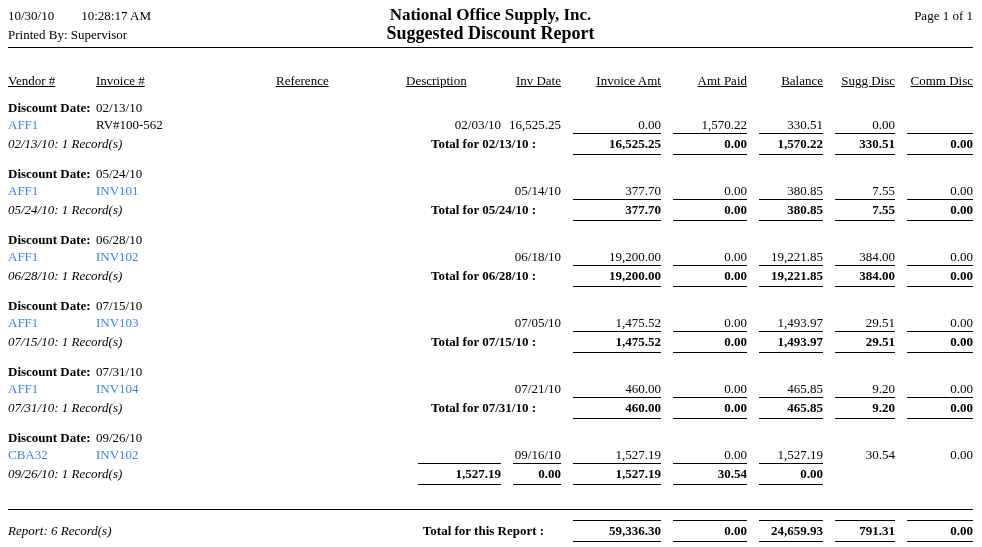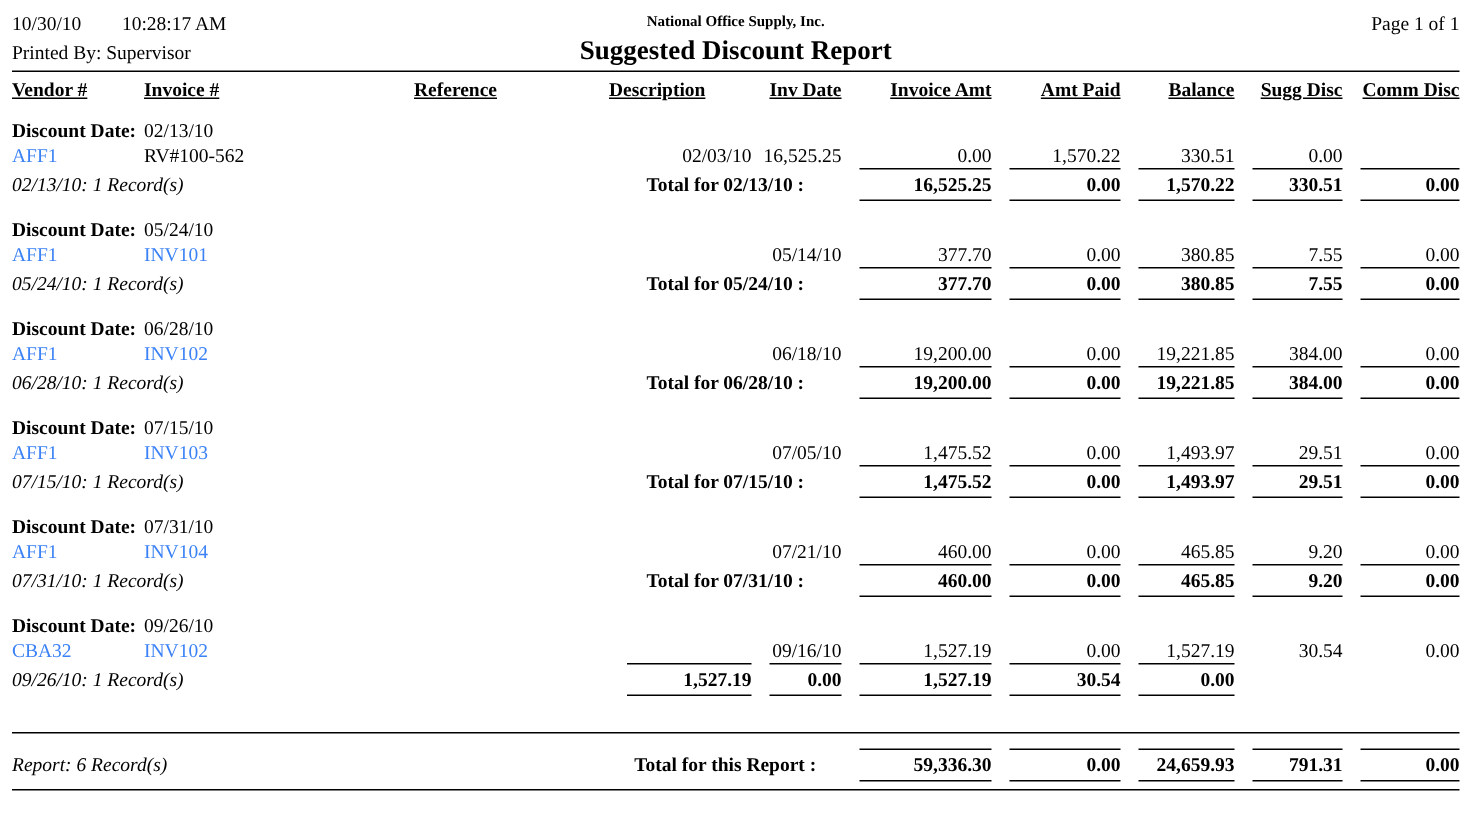--- a/index.html
+++ b/index.html
@@ -11,33 +11,33 @@
     overflow: hidden;
   }
   .page { padding: 6px 9px 0 8px; }
 
   
   .hdr { display: flex; align-items: flex-start; }
   .hdr-left { width: 270px; line-height: 19px; }
   .hdr-center { flex: 1; text-align: center; }
   .hdr-right { width: 270px; text-align: right; line-height: 19px; }
   .date { display: inline-block; width: 70px; }
-  .company { font-weight: bold; font-size: 10px; line-height: 17px; }
+  .company { font-weight: bold; font-size: 17px; line-height: 17px; }
   .title { font-weight: bold; font-size: 18px; line-height: 21px; }
   .hdr-rule { border: 0; border-top: 1px solid #000; margin: 3px 0 0 0; }
 
   
   .row {
     display: grid;
     grid-template-columns: 88px 180px 130px 95px 60px 100px 86px 76px 72px 78px;
     line-height: 17px;
     align-items: baseline;
   }
   .num { text-align: right; }
-  .colhead { margin-top: 3px; font-weight: bold; }
+  .colhead { margin-top: 24px; font-weight: normal; }
   .colhead span { text-decoration: underline; }
 
   
   .group { margin-top: 10px; }
   .dlabel { font-weight: bold; grid-column: 1; }
   .dvalue { grid-column: 2; }
   .link { color: #3b82f6; cursor: pointer; }
 
   .trow .rc { grid-column: 1 / span 3; font-style: italic; }
   .trow .tl { grid-column: 4 / span 2; text-align: center; font-weight: bold; }

